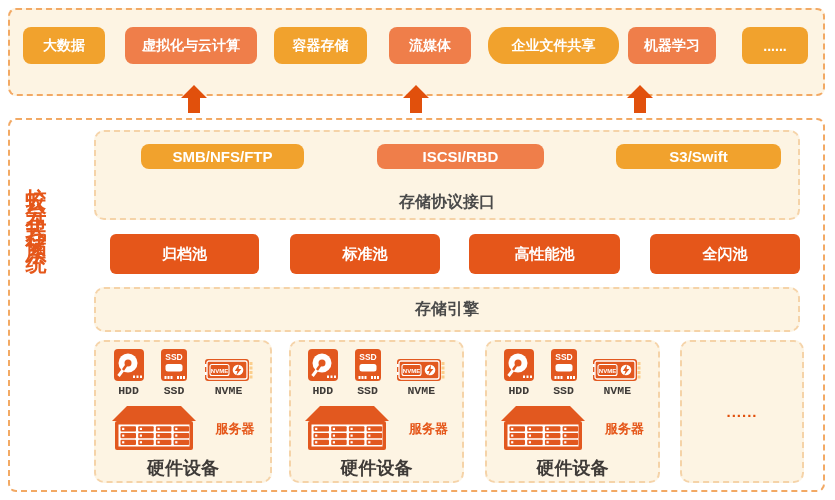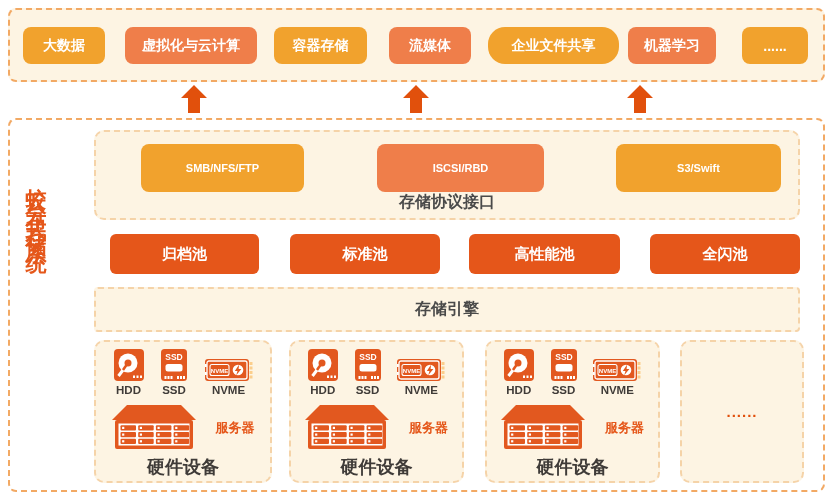--- a/index.html
+++ b/index.html
@@ -5,57 +5,57 @@
   :root{
     --amber:#F1A22D; --salmon:#EF7E4A; --deep-orange:#E5561A; --arrow:#E1500C;
     --cream:#FDF4E3; --border-outer:#F2A964; --border-inner:#F5D3A8;
     --title:#E5571A; --icon-orange:#E2581F; --pin-gold:#FBCE8C;
     --text-dark:#3F3B38; --text-gray:#4A4A4A;
   }
   *{box-sizing:border-box; margin:0; padding:0;}
   body{font-family:"Liberation Sans", sans-serif; background:#fff;}
   .canvas{position:relative; width:835px; height:500px; background:#fff; overflow:hidden;}
 
-  .top-zone{position:absolute; left:8px; top:8px; width:817px; height:74px;
+  .top-zone{position:absolute; left:8px; top:8px; width:817px; height:88px;
     background:var(--cream); border:2px dashed var(--border-outer); border-radius:8px;}
   .chip{position:absolute; display:flex; align-items:center; justify-content:center;
     color:#fff; font-weight:700; border-radius:8px;}
   .chip.amber{background:var(--amber);}
   .chip.salmon{background:var(--salmon);}
   .chip.deep{background:var(--deep-orange); border-radius:6px;}
   .top-zone .chip{top:17px; height:37px; font-size:14px;}
 
   .arrow{position:absolute; top:85px; width:26px; height:28px;}
 
   .main-zone{position:absolute; left:8px; top:118px; width:817px; height:374px;
     background:#fff; border:2px dashed var(--border-outer); border-radius:8px;}
 
   .v-title{position:absolute; left:16px; top:50px; height:270px;
     writing-mode:vertical-rl; text-orientation:upright; letter-spacing:8px;
     font-size:21px; font-weight:700; color:var(--title); line-height:1;}
 
   .protocol-box{position:absolute; left:84px; top:10px; width:706px; height:90px;
     background:var(--cream); border:2px dashed var(--border-inner); border-radius:10px;}
-  .protocol-box .chip{top:12px; height:48px; font-size:11px;}
+  .protocol-box .chip{top:12px; height:25px; font-size:15px;}
   .section-label{position:absolute; bottom:5px; left:0; width:100%; text-align:center;
     font-size:16px; font-weight:700; color:var(--text-gray);}
 
   .pool{top:114px; height:40px; font-size:15px;}
 
   .engine-box{position:absolute; left:84px; top:167px; width:706px; height:45px;
-    background:var(--cream); border:2px dashed var(--border-inner); border-radius:4px;
+    background:var(--cream); border:2px dashed var(--border-inner); border-radius:10px;
     display:flex; align-items:center; justify-content:center;}
   .engine-box .section-label{position:static; width:auto;}
 
   .hw-box{position:absolute; top:220px; height:143px; background:var(--cream);
     border:2px dashed var(--border-inner); border-radius:10px;}
   .disks{display:flex; justify-content:space-evenly; align-items:flex-end; margin-top:7px;}
   .disk{display:flex; flex-direction:column; align-items:center;}
   .disk svg{display:block;}
-  .disk-label{margin-top:3px; font-size:11.5px; font-weight:700; color:var(--text-dark);}
+  .disk-label{margin-top:3px; font-size:11.5px; font-weight:700; color:var(--text-dark);font-family:Liberation Mono, monospace;}
   .server-row{display:flex; align-items:center; justify-content:center; gap:20px; margin-top:9px;}
   .server-label{font-size:13px; font-weight:700; color:var(--title);}
   .hw-label{text-align:center; margin-top:4px; font-size:18px; font-weight:700; color:var(--text-dark);}
   .more-box{display:flex; align-items:center; justify-content:center;
     color:var(--arrow); font-weight:700; font-size:15px; letter-spacing:1px;}
 </style>
 </head>
 <body>
 
 <div class="canvas">

